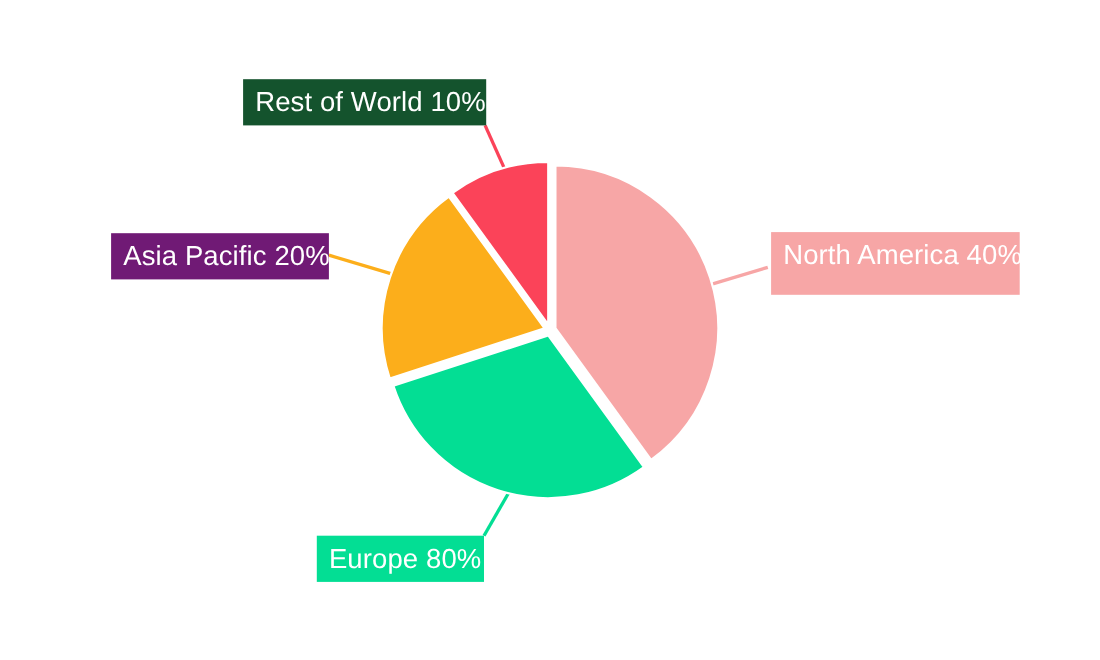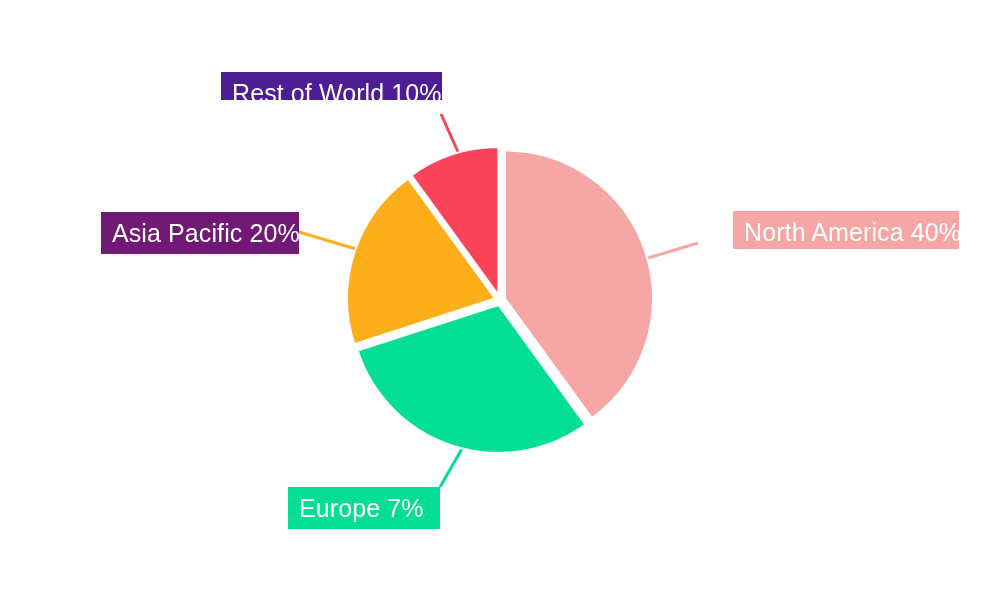--- a/index.html
+++ b/index.html
@@ -63,19 +63,19 @@
       </g>
     <g id="slices-group">
         <path d="M 504.93 298.40 L 504.93 150.40 A 148 148 0 0 1 591.92 418.13 Z" fill="#F7A6A6" class="slice-path"></path>
         <path d="M 498.40 304.93 L 585.39 424.66 A 148 148 0 0 1 357.64 350.66 Z" fill="#03DE94" class="slice-path"></path>
         <path d="M 495.07 298.40 L 354.32 344.13 A 148 148 0 0 1 408.08 178.66 Z" fill="#FCAE1B" class="slice-path"></path>
         <path d="M 498.40 295.07 L 411.41 175.34 A 148 148 0 0 1 498.40 147.07 Z" fill="#FB4359" class="slice-path"></path>
       </g>
   </svg>
 
   <div id="labels-layer">
-      <div class="slice-label" style="left: 701px; top: 211px; width: 226px; height: 38px; background: rgb(247, 166, 166); color: rgb(255, 255, 255); margin-left: 32px;">North America 40%</div>
-      <div class="slice-label" style="left: 288px; top: 487px; width: 152px; height: 42px; background: rgb(3, 222, 148); color: rgb(255, 255, 255);">Europe 7%</div>
+      <div class="slice-label" style="left: 701px; top: 211px; width: 226px; height: 57px; background: rgb(247, 166, 166); color: rgb(255, 255, 255);">North America 40%</div>
+      <div class="slice-label" style="left: 288px; top: 487px; width: 152px; height: 42px; background: rgb(3, 222, 148); color: rgb(255, 255, 255);">Europe 80%</div>
       <div class="slice-label" style="left: 101px; top: 212px; width: 198px; height: 42px; background: #701a75; color: rgb(255, 255, 255);">Asia Pacific 20%</div>
-      <div class="slice-label" style="left: 221px; top: 72px; width: 221px; height: 28px; background: #4c1d95; color: rgb(255, 255, 255); text-align: right;">Rest of World 10%</div>
+      <div class="slice-label" style="left: 221px; top: 72px; width: 221px; height: 42px; background: #14532d; color: rgb(255, 255, 255); text-align: right;">Rest of World 10%</div>
     </div>
 
 </div>
 
 </body></html>

